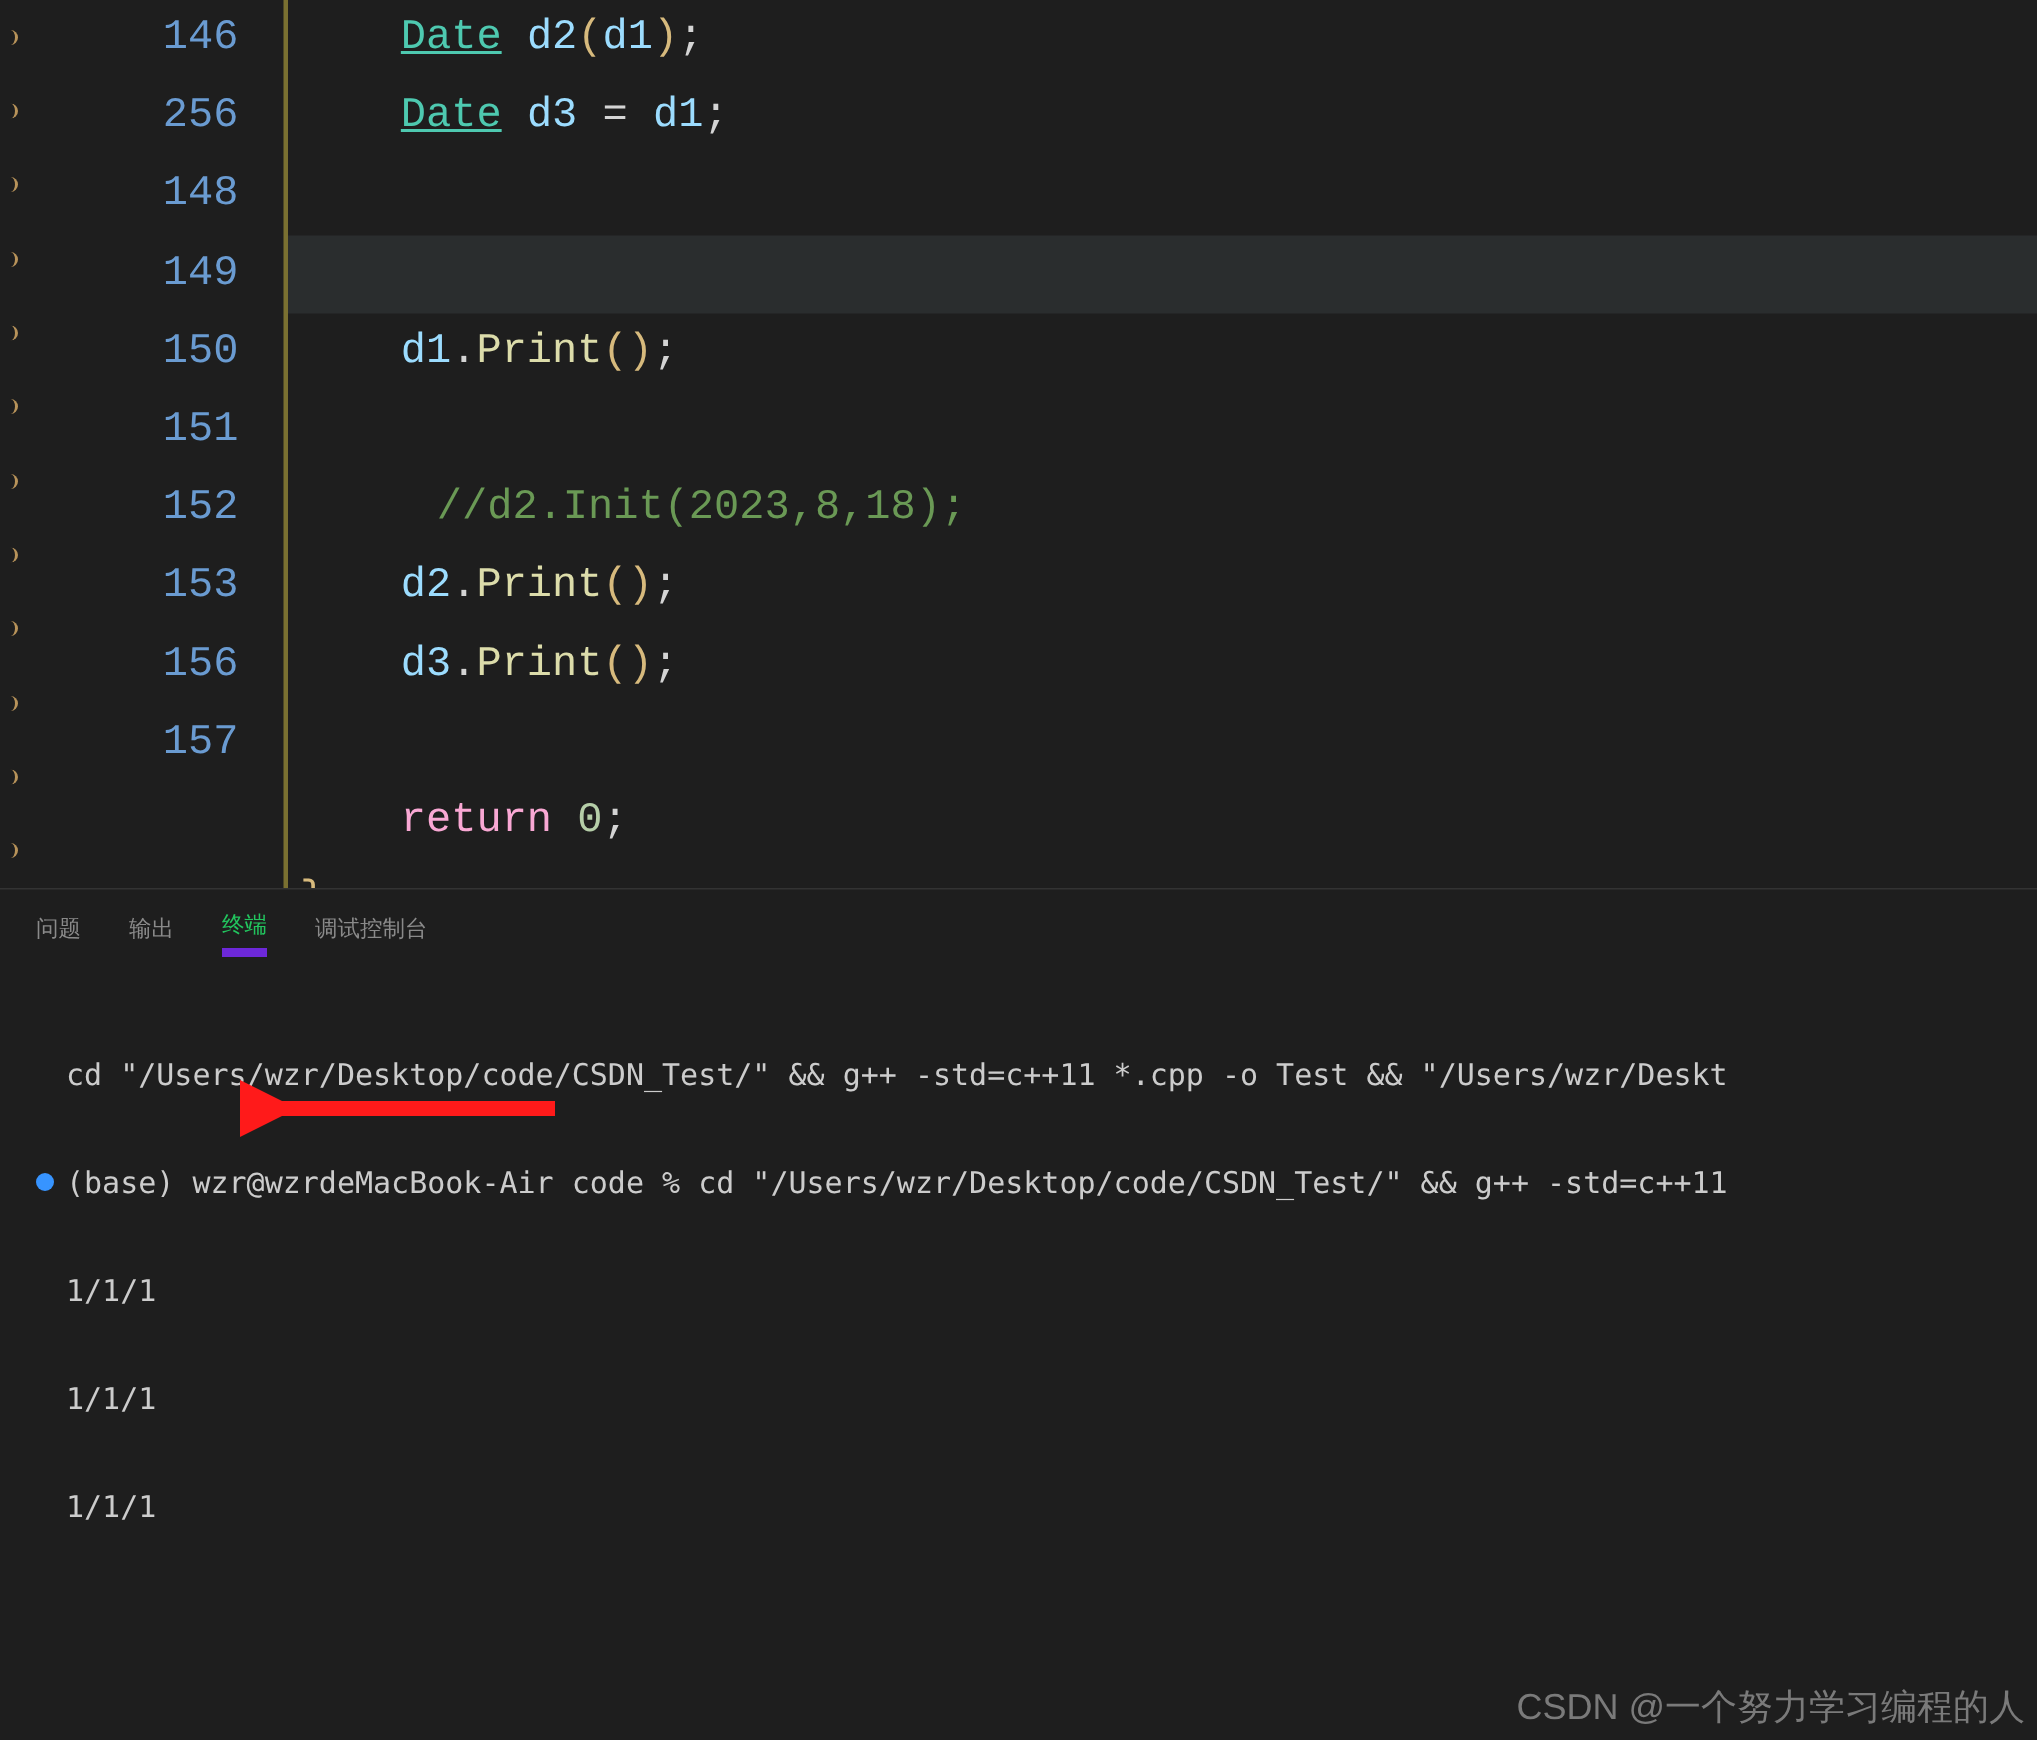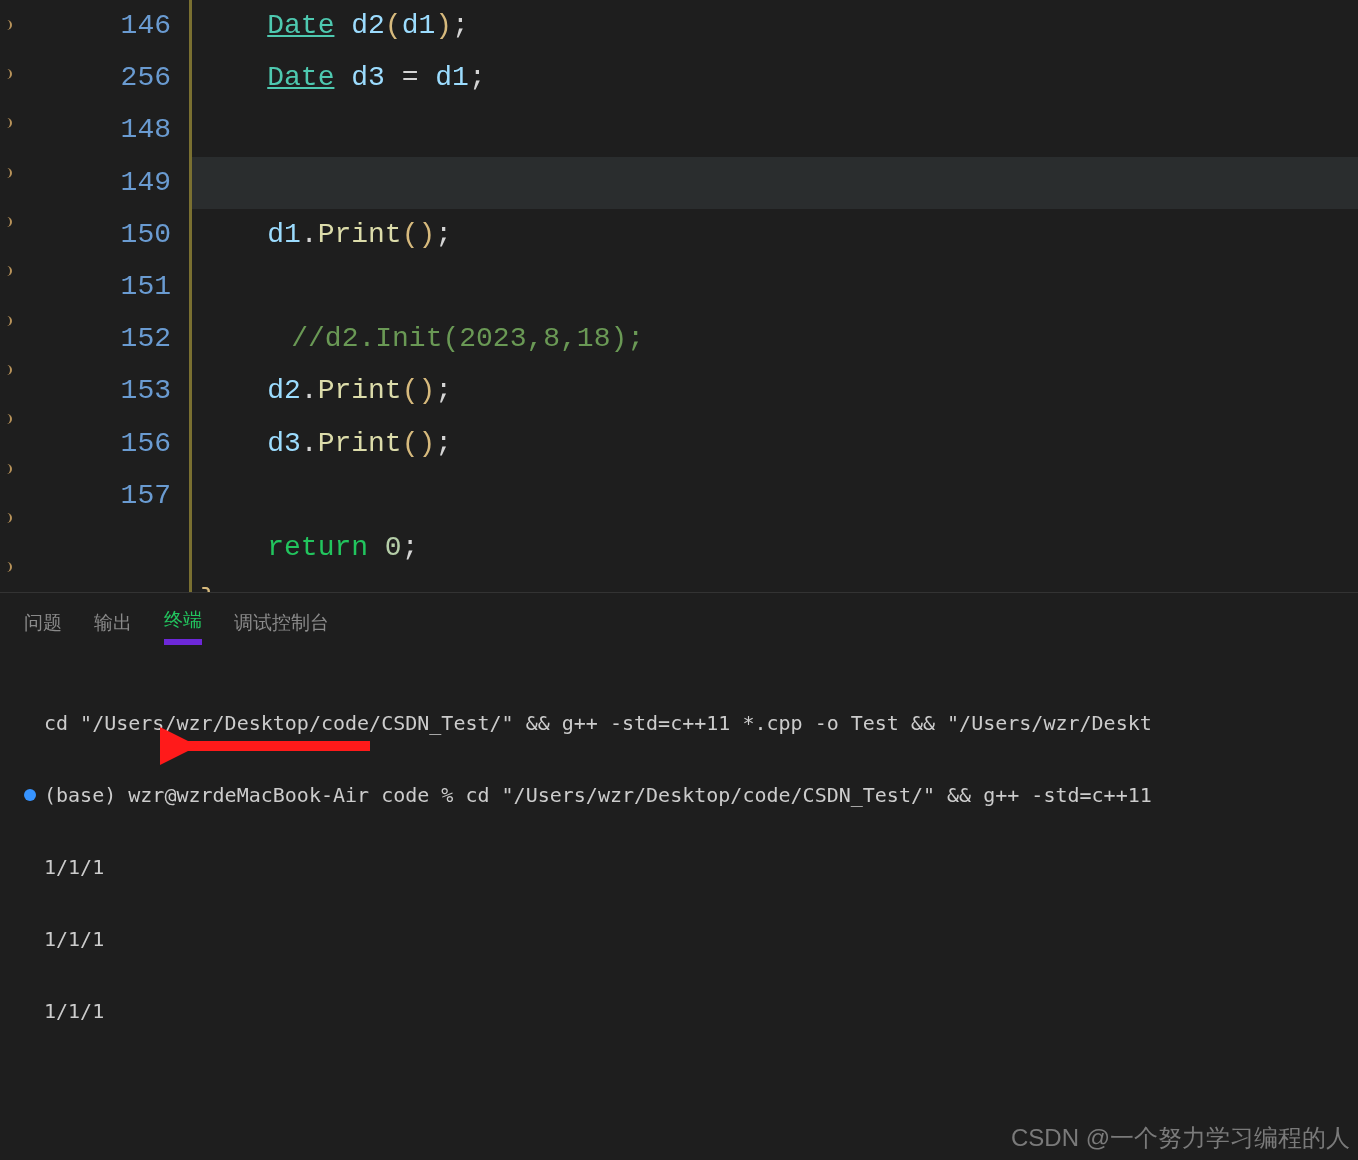--- a/index.html
+++ b/index.html
@@ -37,21 +37,21 @@
   height: 10px;
   border: 2px solid #b8935a;
   border-left: none;
   border-top: none;
   border-bottom: none;
   border-radius: 0 6px 6px 0;
 }
 .gutter {
   width: 175px;
   text-align: right;
-  padding-right: 18px;
+  padding-right: 30px;
   background: #1e1e1e;
 }
 .line-number {
   height: 52.2px;
   line-height: 52.2px;
   color: #6a9bd1;
   font-size: 28px;
   font-weight: 400;
 }
 .code-ruler {
@@ -71,39 +71,39 @@
   padding-left: 8px;
 }
 .code-line.highlighted {
   background: #2a2d2e;
 }
 .tok-type { color: #4ec9b0; text-decoration: underline; }
 .tok-var { color: #9cdcfe; }
 .tok-op { color: #d4d4d4; }
 .tok-punct { color: #d4d4d4; }
 .tok-func { color: #dcdcaa; }
-.tok-keyword { color: #22c55e; margin-top: 48px; }
+.tok-keyword { color: #f9a8d4; margin-top: 48px; }
 .tok-number { color: #b5cea8; }
 .tok-comment { color: #6a9955; margin-left: 24px; }
 .tok-brace { color: #d7ba7d; }
 
 .panel-area {
   border-top: 1px solid #333;
   background: #1e1e1e;
   height: 568px;
 }
 .tabs-row {
   display: flex;
   gap: 32px;
   padding: 14px 24px 8px 24px;
   align-items: center;
 }
 .tab {
   color: #8a8a8a;
-  font-size: 19px;
+  font-size: 15px;
   cursor: pointer;
   padding-bottom: 6px;
   font-family: Liberation Serif, serif;
 }
 .tab.active {
   color: #22c55e;
   border-bottom: 6px solid #6d28d9;
 }
 .terminal {
   padding: 10px 24px;

